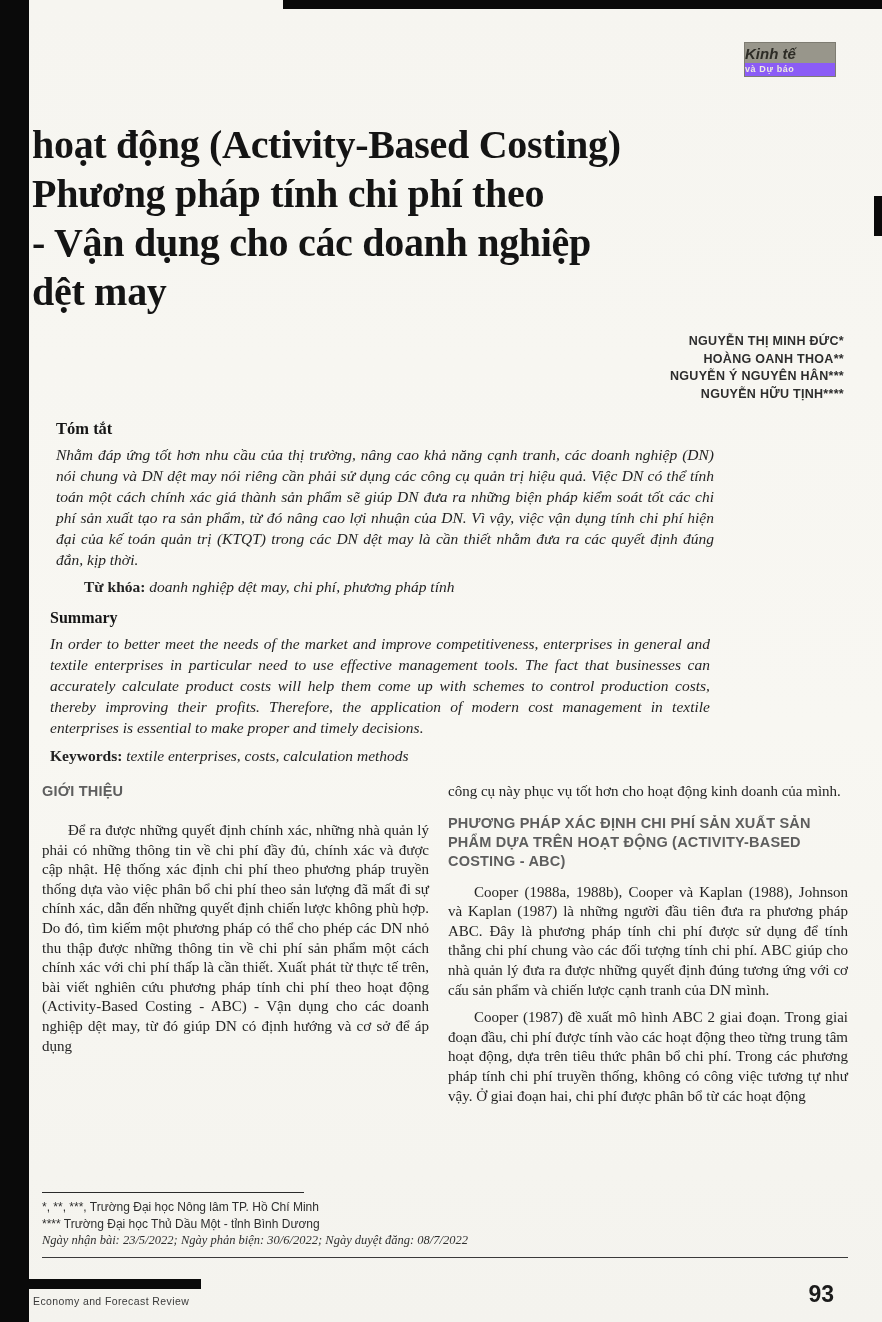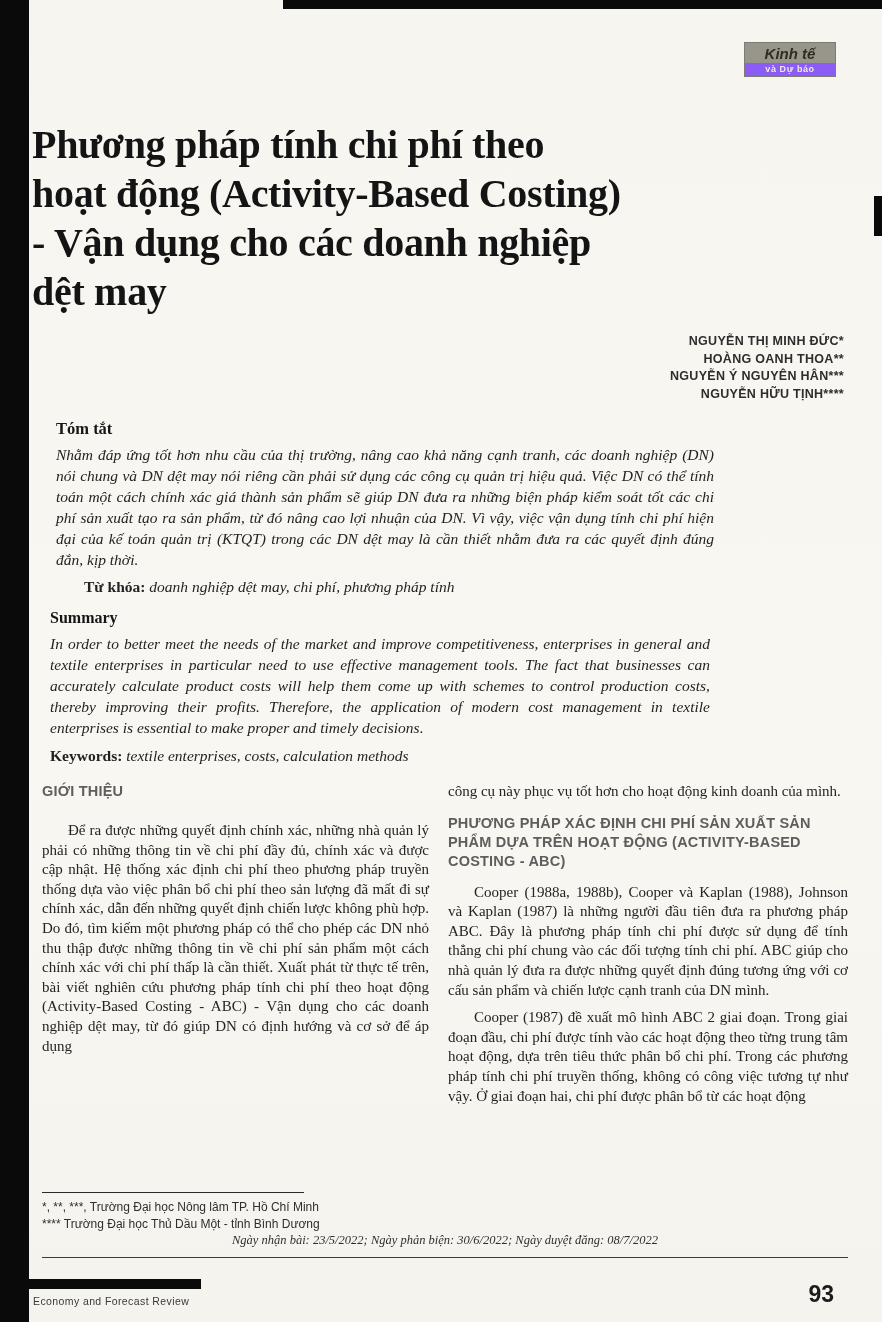--- a/index.html
+++ b/index.html
@@ -13,21 +13,21 @@
     color:#222;
     overflow:hidden;
   }
   
   .edge-left  { position:absolute; left:0; top:0; width:29px; height:100%; background:#0a0a0a; }
   .edge-top   { position:absolute; left:283px; top:0; right:0; height:9px; background:#0a0a0a; }
   .edge-right-mark { position:absolute; right:0; top:196px; width:8px; height:40px; background:#0a0a0a; }
 
   
   .badge { position:absolute; top:42px; right:46px; width:92px;
-           font-family:"Liberation Sans", sans-serif; text-align:center;
+           font-family:"Liberation Sans", sans-serif; 
            background:#98968b; border:1px solid #7e7c72; }
   .badge-top { font-size:15px; font-weight:bold; font-style:italic; color:#2d2c26; padding:2px 0 1px; }
   .badge-bottom { font-size:9px; font-weight:bold; letter-spacing:.6px; color:#edebdf; background:#8b5cf6; padding:1px 0 2px; }
 
   .title { position:absolute; left:32px; top:120px; width:824px;
            font-size:40px; font-weight:bold; line-height:49px;
            color:#141414; letter-spacing:-0.3px; }
 
   .authors { position:absolute; right:38px; top:333px; text-align:right;
              font-family:"Liberation Sans", sans-serif; font-weight:bold;
@@ -52,21 +52,21 @@
   .col-left .col-heading { margin-bottom:20px; }
   .col-right .col-heading { margin:12px 0 12px; }
   .body-p { font-size:15px; line-height:19.6px; text-align:justify; color:#242424; }
   .indent { text-indent:26px; }
   .mt8 { margin-top:8px; }
 
   .footnotes { position:absolute; left:42px; top:1192px; width:806px;
                font-family:"Liberation Sans", sans-serif; font-size:12px; line-height:16.5px;
                color:#2e2e2e; border-bottom:1px solid #3a3a3a; padding-bottom:8px; }
   .fn-rule { width:262px; border-top:1.5px solid #2a2a2a; margin-bottom:6px; }
-  .fn-dates { font-family:"Liberation Serif", serif; font-style:italic; font-size:12.5px;text-align:center; }
+  .fn-dates { font-family:"Liberation Serif", serif; font-style:italic; font-size:12.5px; }
 
   .footer-bar  { position:absolute; left:29px; bottom:33px; width:172px; height:10px; background:#0a0a0a; }
   .footer-name { position:absolute; left:33px; bottom:15px;
                  font-family:"Liberation Sans", sans-serif; font-size:10.5px;
                  letter-spacing:.4px; color:#3a3a3a; }
   .page-number { position:absolute; right:48px; bottom:14px;
                  font-family:"Liberation Sans", sans-serif; font-size:23px; font-weight:bold; color:#1b1b1b; }
 </style>
 </head>
 <body>
@@ -76,22 +76,22 @@
   <div class="edge-left"></div>
   <div class="edge-top"></div>
   <div class="edge-right-mark"></div>
 
   <div class="badge">
     <div class="badge-top">Kinh tế</div>
     <div class="badge-bottom">và Dự báo</div>
   </div>
 
   <h1 class="title">
+    <div>hoạt động (Activity-Based Costing)</div>
     <div>Phương pháp tính chi phí theo</div>
-    <div>hoạt động (Activity-Based Costing)</div>
     <div>- Vận dụng cho các doanh nghiệp</div>
     <div>dệt may</div>
   </h1>
 
   <div class="authors">
     <div>NGUYỄN THỊ MINH ĐỨC*</div>
     <div>HOÀNG OANH THOA**</div>
     <div>NGUYỄN Ý NGUYÊN HÂN***</div>
     <div>NGUYỄN HỮU TỊNH****</div>
   </div>

